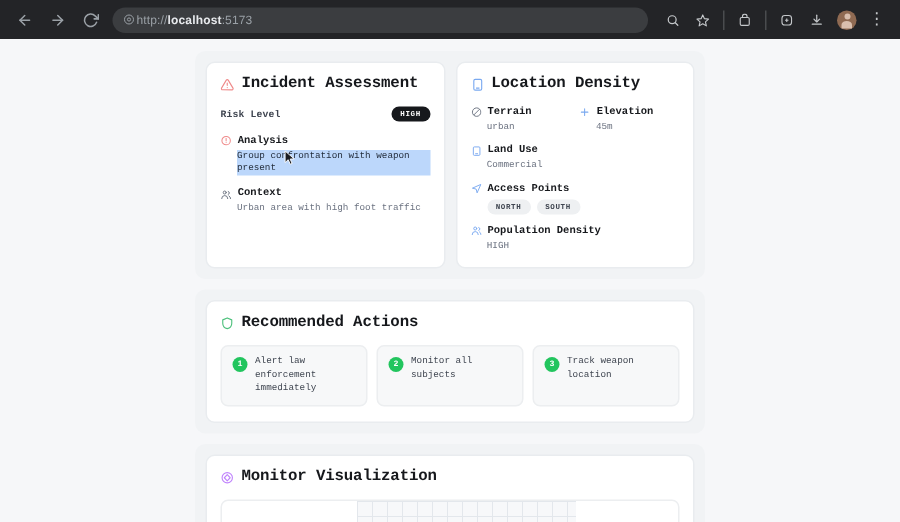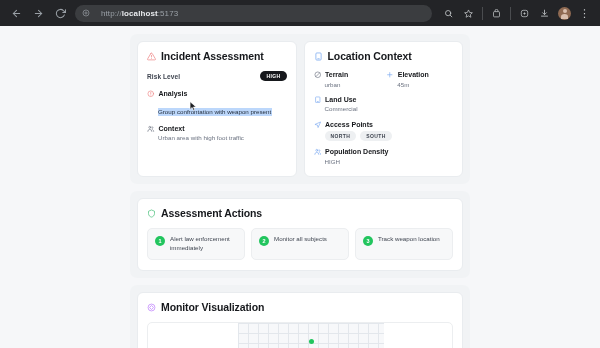--- a/index.html
+++ b/index.html
@@ -29,21 +29,21 @@
   .nav-btn svg { display: block; }
 
   .omnibox {
     flex: 1 1 auto;
     height: 17px;
     background: #3b3d40;
     border-radius: 9px;
     display: flex;
     align-items: center;
     padding: 0 7px;
-    gap: 11px;
+    gap: 1px;
     margin: 0 5px 0 3px;
     min-width: 0;
     max-width: 452px;
   }
   .omnibox .info-icon { flex: 0 0 auto; display:flex; }
   .url-text {
     font-size: 8px;
     color: #9aa0a6;
     white-space: nowrap;
     overflow: hidden;
@@ -79,20 +79,21 @@
     z-index: 1;
   }
   .kebab { color: #c4c7ca; font-size: 11px; line-height: 1; letter-spacing: 0; }
 
   
   .page {
     height: 322px;
     background: #f6f7f9;
     padding: 8px 0 0 0;
     overflow: hidden;
+    font-family: Liberation Mono, monospace;
   }
   .shell {
     width: 340px;
     margin: 0 auto;
   }
   .panel {
     background: #f1f3f5;
     border-radius: 7px;
     padding: 7px;
     margin-bottom: 7px;
@@ -347,21 +348,21 @@
         </div>
 
         <div class="card">
           <div class="card-title">
             <span>
               <svg width="9" height="9" viewBox="0 0 24 24" fill="none" stroke="#7aa9f0" stroke-width="2" stroke-linejoin="round">
                   <rect x="5" y="2.5" width="14" height="19" rx="2.5"></rect>
                   <line x1="9" y1="18" x2="15" y2="18"></line>
                 </svg>
             </span>
-            <span>Location Context</span>
+            <span>Location Density</span>
           </div>
 
           <div class="loc-grid">
             <div>
               <div class="field-head">
                 <span>
                   <svg width="7.5" height="7.5" viewBox="0 0 24 24" fill="none" stroke="#6b7280" stroke-width="2">
                       <circle cx="12" cy="12" r="9"></circle>
                       <path d="M5.6 18.4 18.4 5.6"></path>
                     </svg>
@@ -430,21 +431,21 @@
     </div>
 
     <div class="panel">
       <div class="card">
         <div class="card-title">
           <span>
             <svg width="9" height="9" viewBox="0 0 24 24" fill="none" stroke="#4ec17d" stroke-width="2" stroke-linejoin="round">
                 <path d="M12 2.5 4 6v6c0 5 3.4 8.6 8 9.5 4.6-.9 8-4.5 8-9.5V6z"></path>
               </svg>
           </span>
-          <span>Assessment Actions</span>
+          <span>Recommended Actions</span>
         </div>
         <div class="actions-row">
           <div class="action-card">
             <span class="action-num">1</span>
             <span class="action-text">Alert law enforcement immediately</span>
           </div>
           <div class="action-card">
             <span class="action-num">2</span>
             <span class="action-text">Monitor all subjects</span>
           </div>

